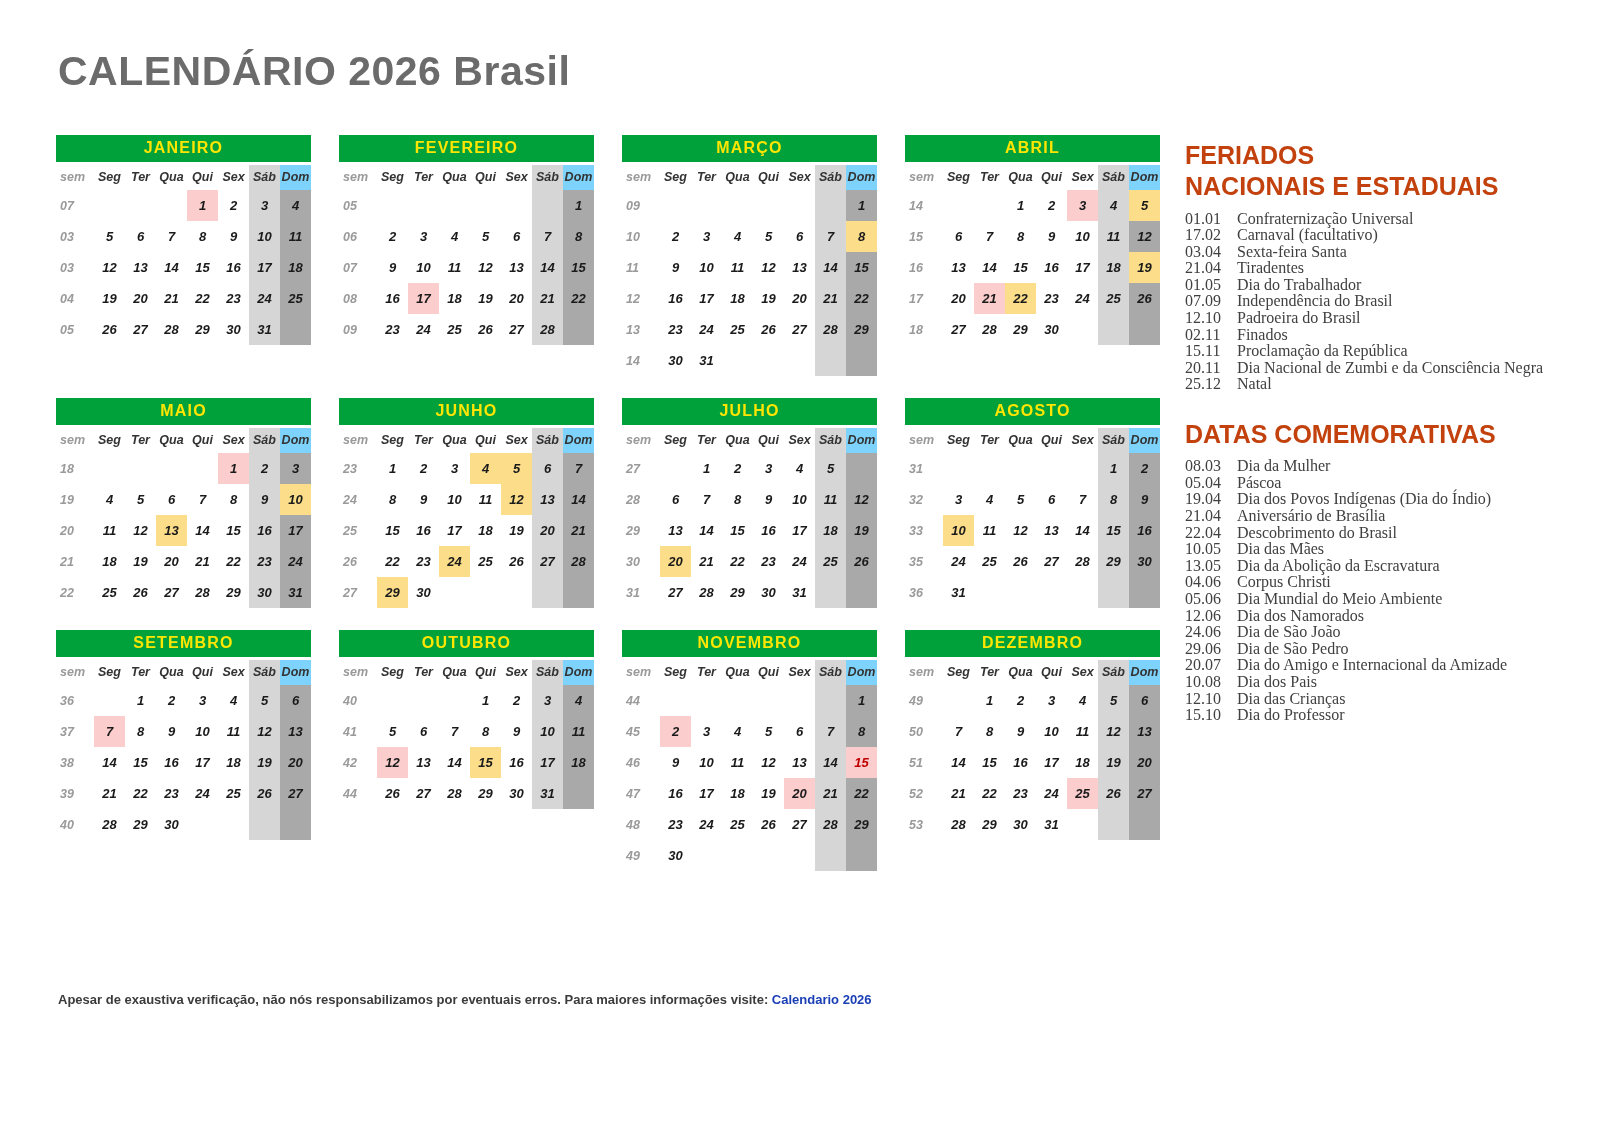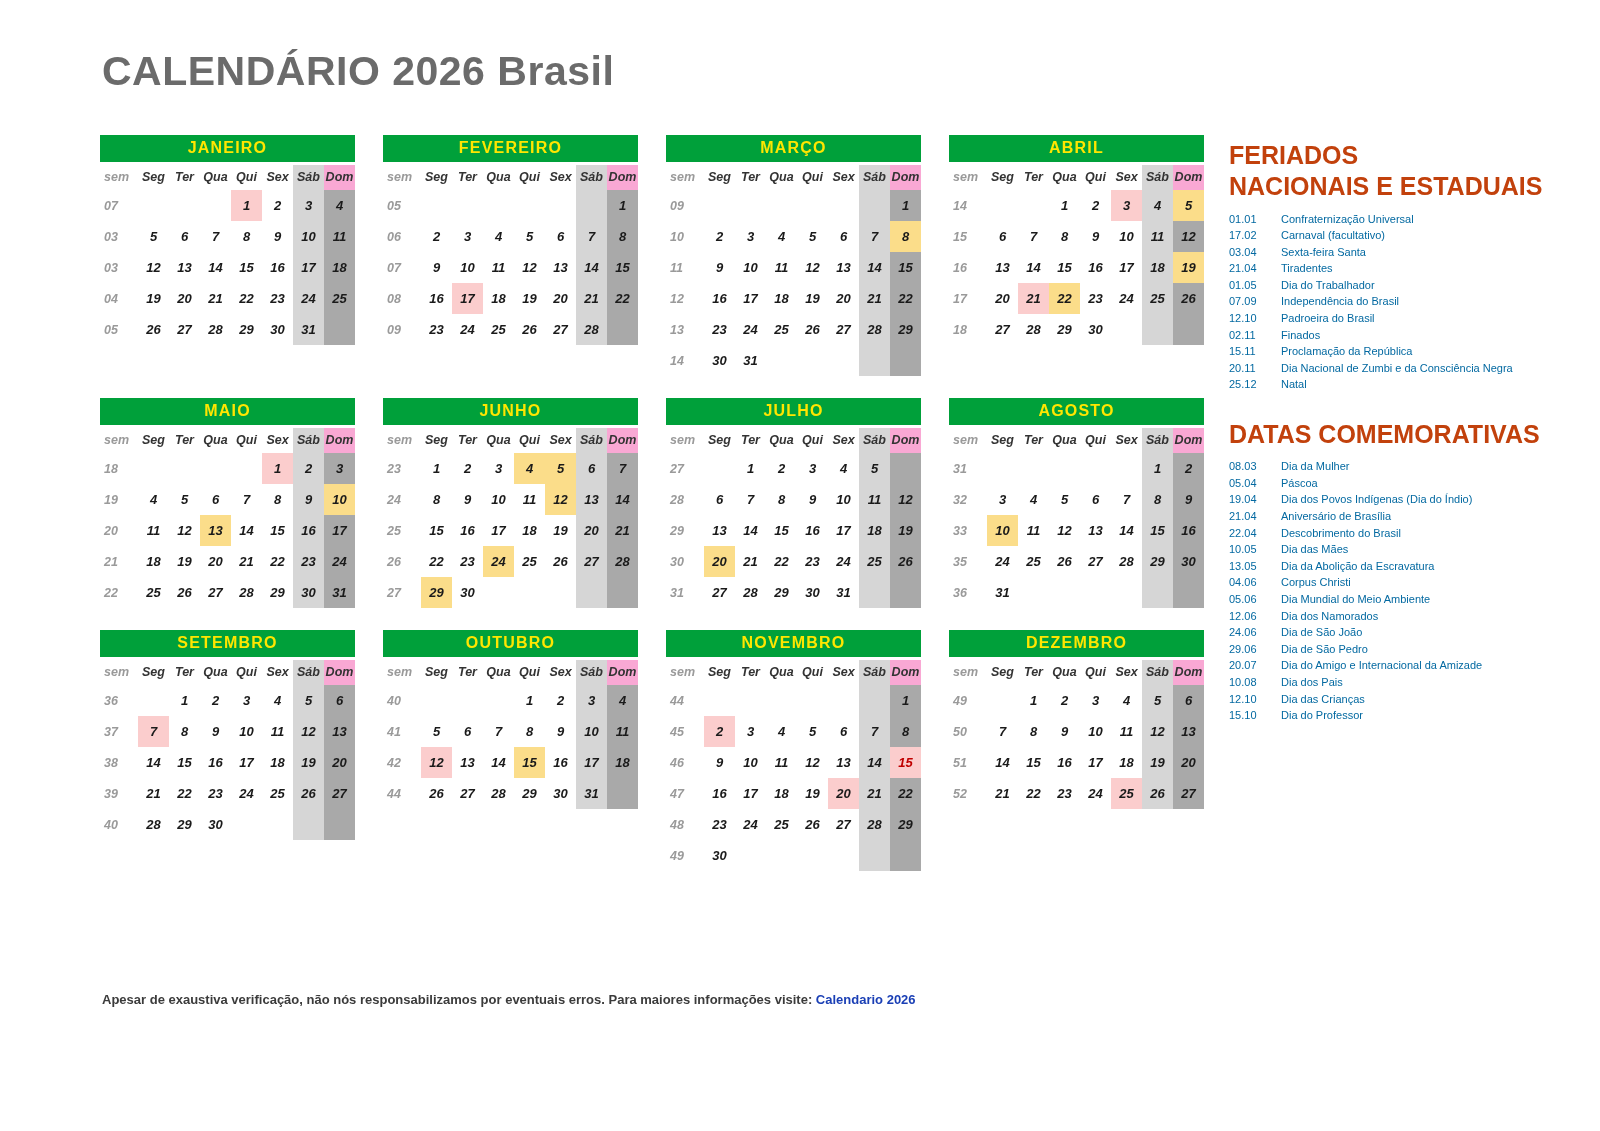--- a/index.html
+++ b/index.html
@@ -12,21 +12,20 @@
     height: 1131px;
     font-family: "Liberation Sans", sans-serif;
     color: #222;
     position: relative;
     overflow: hidden;
   }
   .page {
     position: relative;
     width: 1284px;
     height: 1131px;
-    margin-left: 44px;
   }
   .title {
     position: absolute;
     left: 58px;
     top: 48px;
     font-size: 41px;
     font-weight: bold;
     color: #6b6b6b;
     letter-spacing: 0.5px;
     white-space: nowrap;
@@ -80,21 +79,21 @@
   table.month-table td {
     font-size: 13px;
     font-weight: bold;
     text-align: center;
     height: 29px;
     color: #1a1a1a;
   }
   td.sat { background: #d6d6d6; }
   td.sun { background: #a9a9a9; }
   th.sat { background: #d6d6d6; }
-  th.sun { background: #f9a8d4; }
+  th.sun { background: #7dd3fc; }
   td.hol { background: #fbcdcd; color: #c00000; }
   td.com { background: #fbdd8a; color: #1a1a1a; }
   td.hol.sun, td.hol.sat { background: #fbcdcd; color: #c00000; }
   td.com.sun, td.com.sat { background: #fbdd8a; }
   td.empty { background: transparent; }
   td.empty.sat { background: #d6d6d6; }
   td.empty.sun { background: #a9a9a9; }
 
   .side {
     position: absolute;
@@ -111,24 +110,25 @@
   }
   .side h2.second {
     margin-top: 26px;
   }
   .side ul {
     list-style: none;
     margin: 8px 0 0 0;
     padding: 0;
   }
   .side li {
-    font-size: 11px;
+    font-size: 16px;
     line-height: 16.6px;
-    color: #0369a1;
+    color: #404040;
     display: flex;
+    font-family: Liberation Serif, serif;
   }
   .side li .d {
     width: 52px;
     flex: 0 0 52px;
   }
   .side li .t {
     flex: 1;
   }
   .footer {
     position: absolute;
@@ -975,20 +975,30 @@
               <tr>
                 <td class="sem">52</td>
                 <td class="">21</td>
                 <td class="">22</td>
                 <td class="">23</td>
                 <td class="">24</td>
                 <td class="hol">25</td>
                 <td class="sat">26</td>
                 <td class="sun">27</td>
               </tr>
+              <tr>
+                <td class="sem">53</td>
+                <td class="">28</td>
+                <td class="">29</td>
+                <td class="">30</td>
+                <td class="">31</td>
+                <td class="empty"></td>
+                <td class="sat empty"></td>
+                <td class="sun empty"></td>
+              </tr>
             </tbody>
           </table>
         </div>
       </div>
     </div>
 
   <div class="side">
     <h2>
       <span>FERIADOS</span><br>
       <span>NACIONAIS E ESTADUAIS</span>

